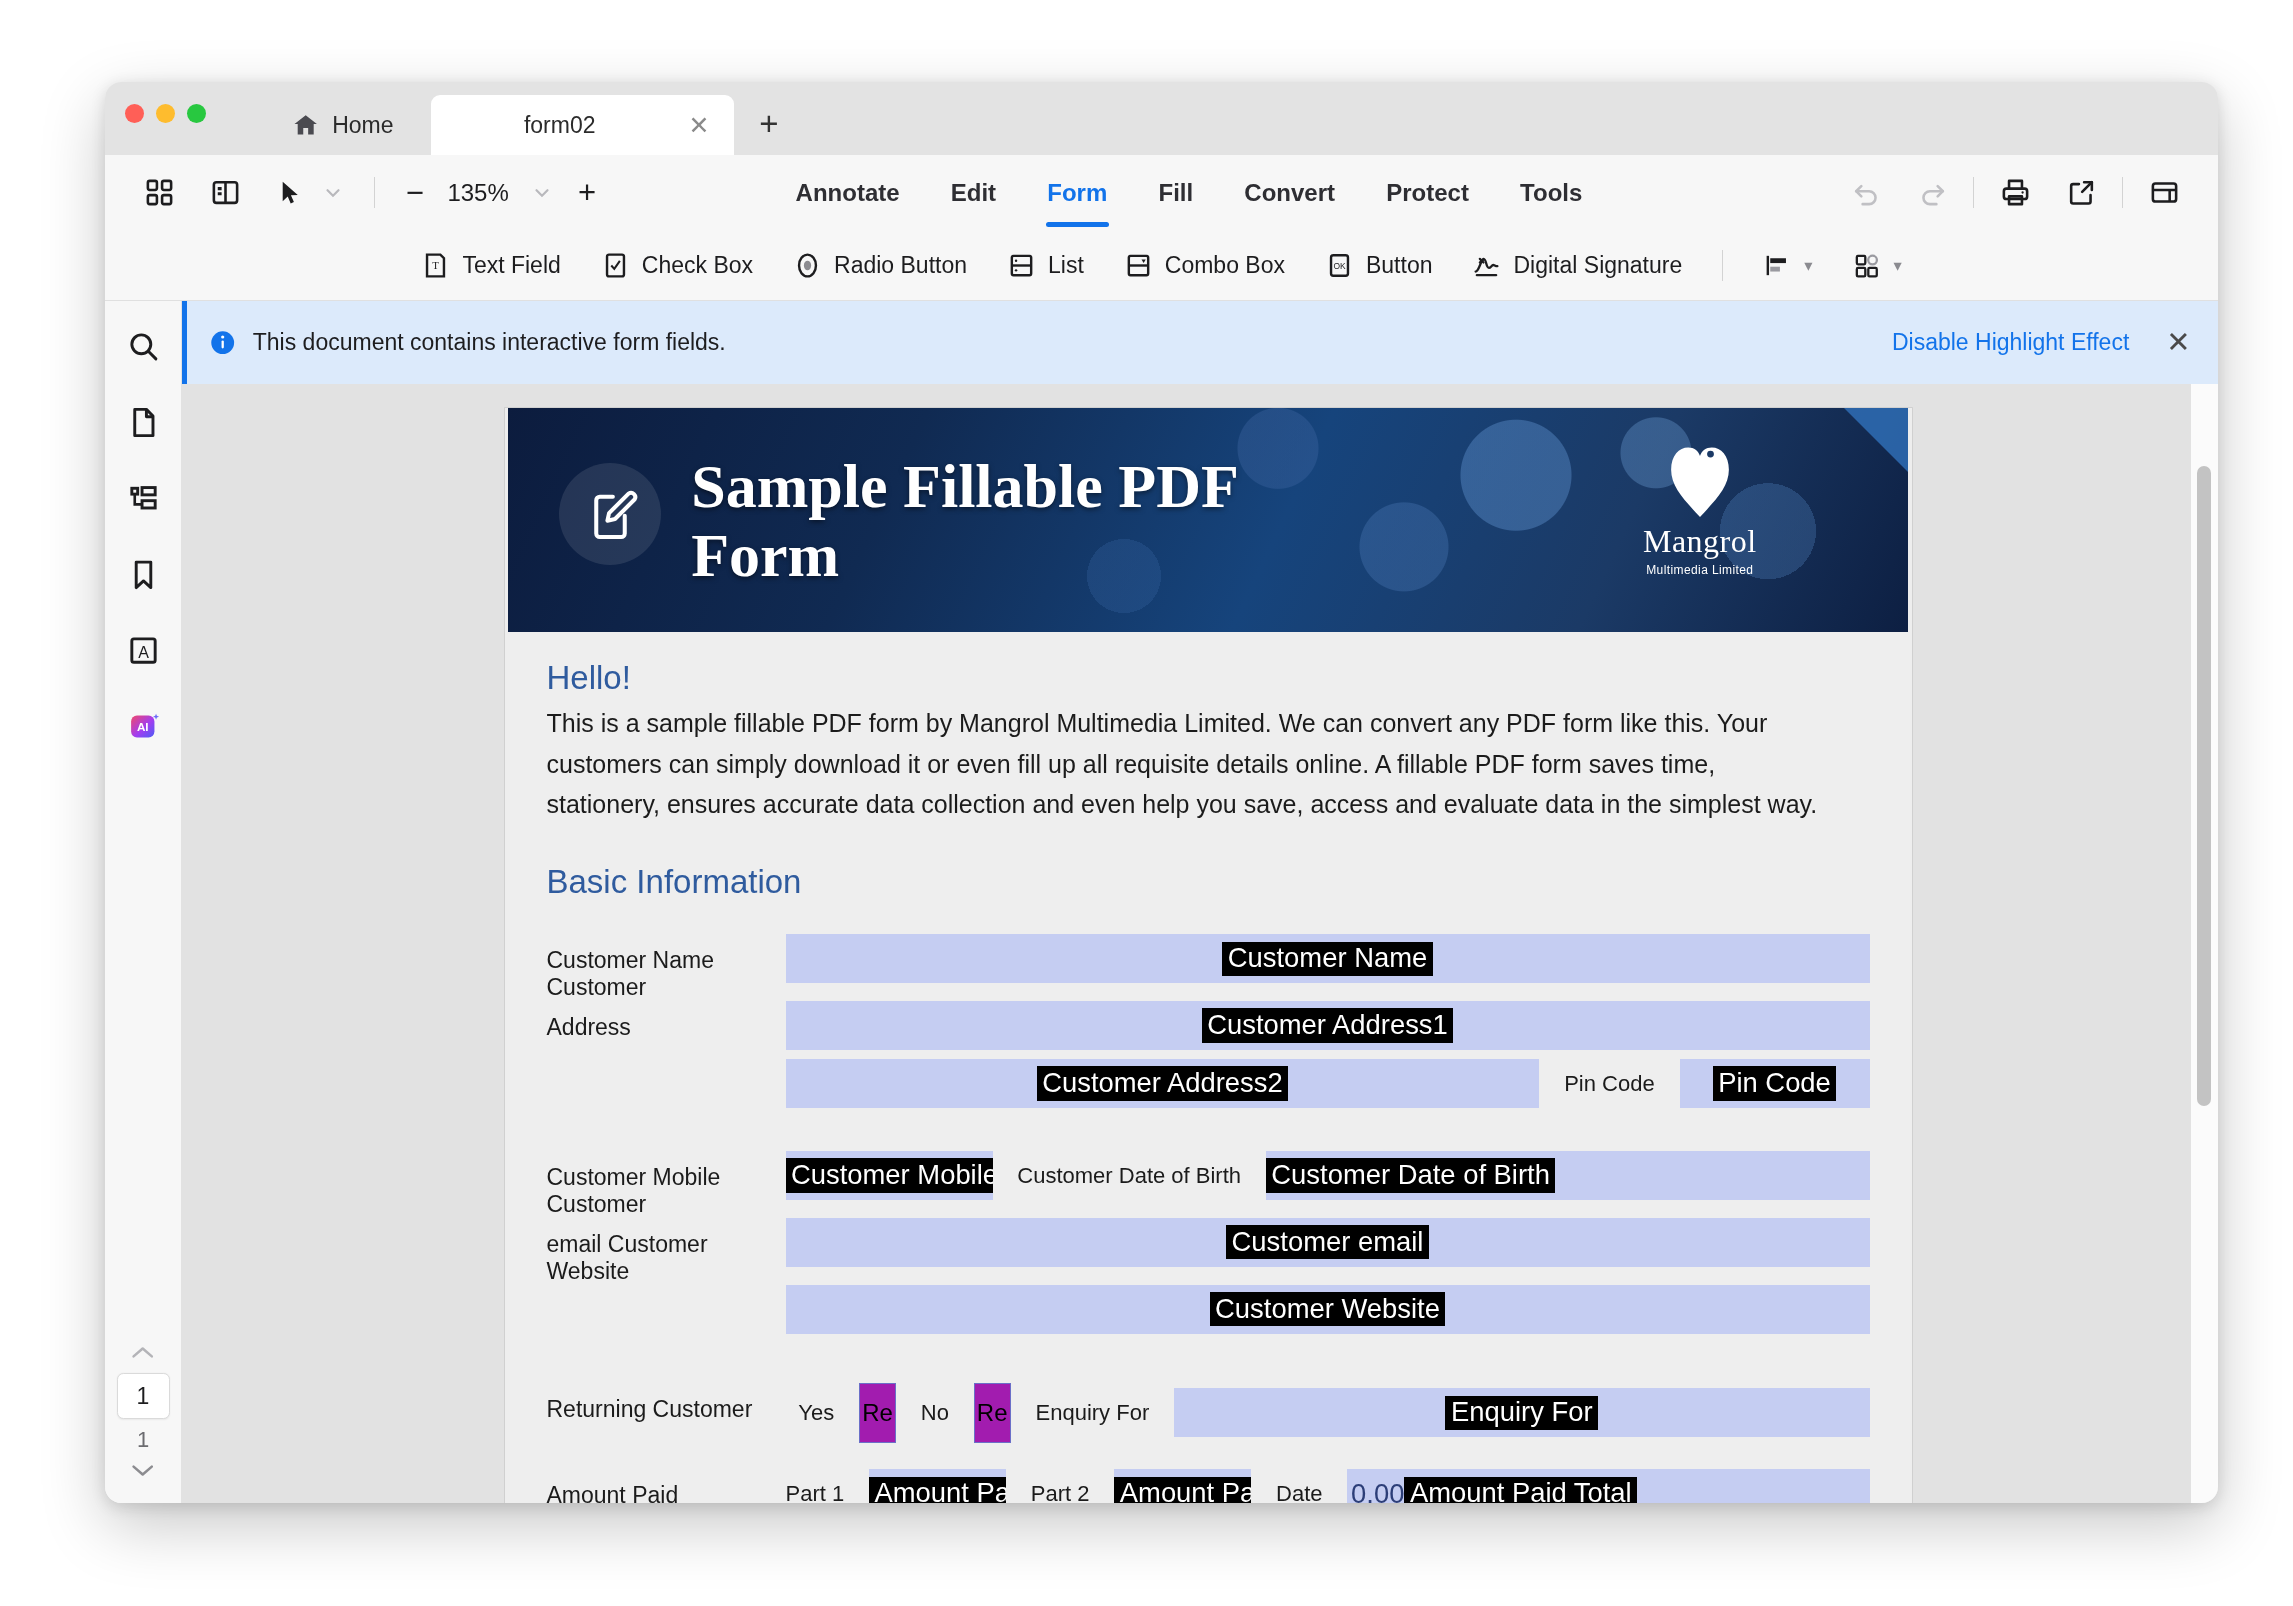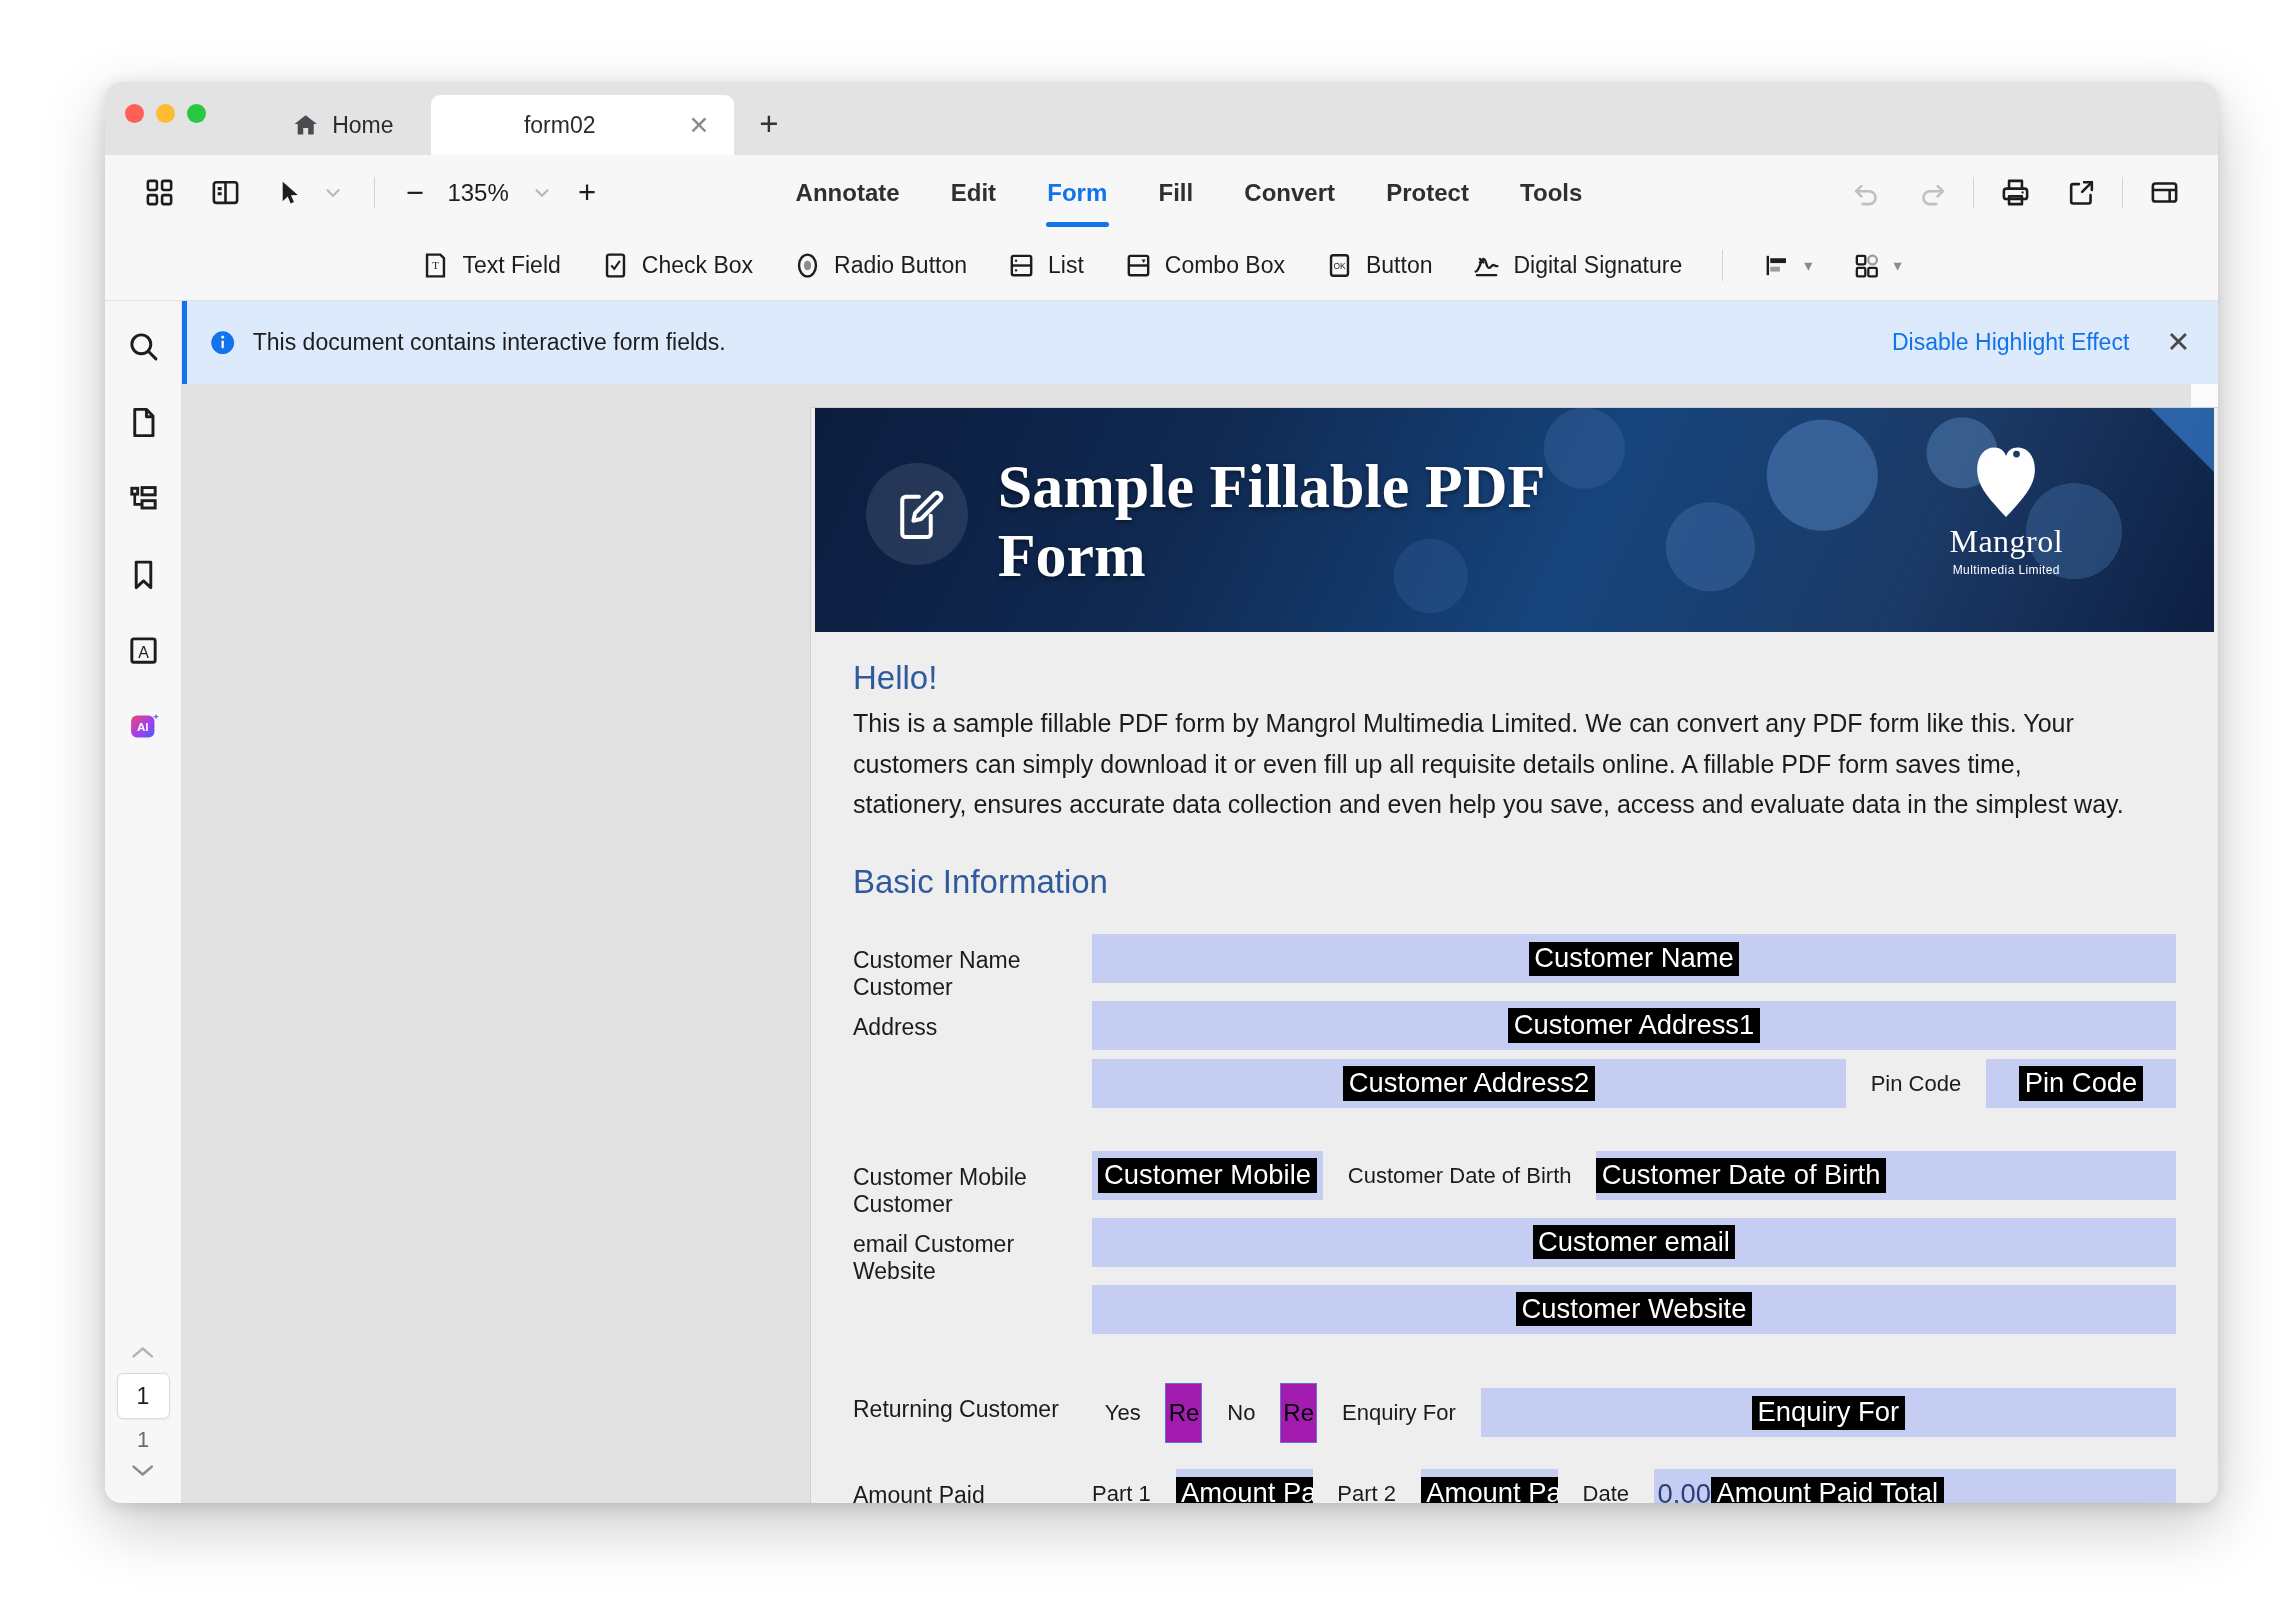--- a/index.html
+++ b/index.html
@@ -198,21 +198,21 @@
   }
   .banner-close { font-size: 29px; color: #4a4a4a; cursor: pointer; line-height: 1; }
 
   
   .doc-viewport {
     flex: 1;
     background: #e2e2e2;
     position: relative;
     overflow: hidden;
     display: flex;
-    justify-content: flex-end;
+    justify-content: center;
     padding-left: 16px;
   }
   .doc-scroll-track {
     position: absolute; right: 0; top: 0; bottom: 0;
     width: 27.4px; background: #fbfbfb;
   }
   .doc-scroll-thumb {
     position: absolute; right: 7.3px; top: 82px;
     width: 13.7px; height: 640px;
     background: #c3c3c3; border-radius: 7.3px;
@@ -698,21 +698,21 @@
                 </div>
               </div>
             </div>
 
             <div style="height:31px;"></div>
 
             <div class="frow">
               <div class="flabel">Customer Mobile  Customer</div>
               <div class="fbox">
                 <div class="inline-row">
-                  <div class="field" style="width:231px;margin-bottom:0;">
+                  <div class="field" style="width:207px;margin-bottom:0;">
                     <span class="fval">Customer Mobile</span>
                   </div>
                   <div class="inline-lbl">Customer Date of Birth</div>
                   <div class="field" style="flex:1;margin-bottom:0;justify-content:flex-start;">
                     <span class="fval">Customer Date of Birth</span>
                   </div>
                 </div>
               </div>
             </div>
 

